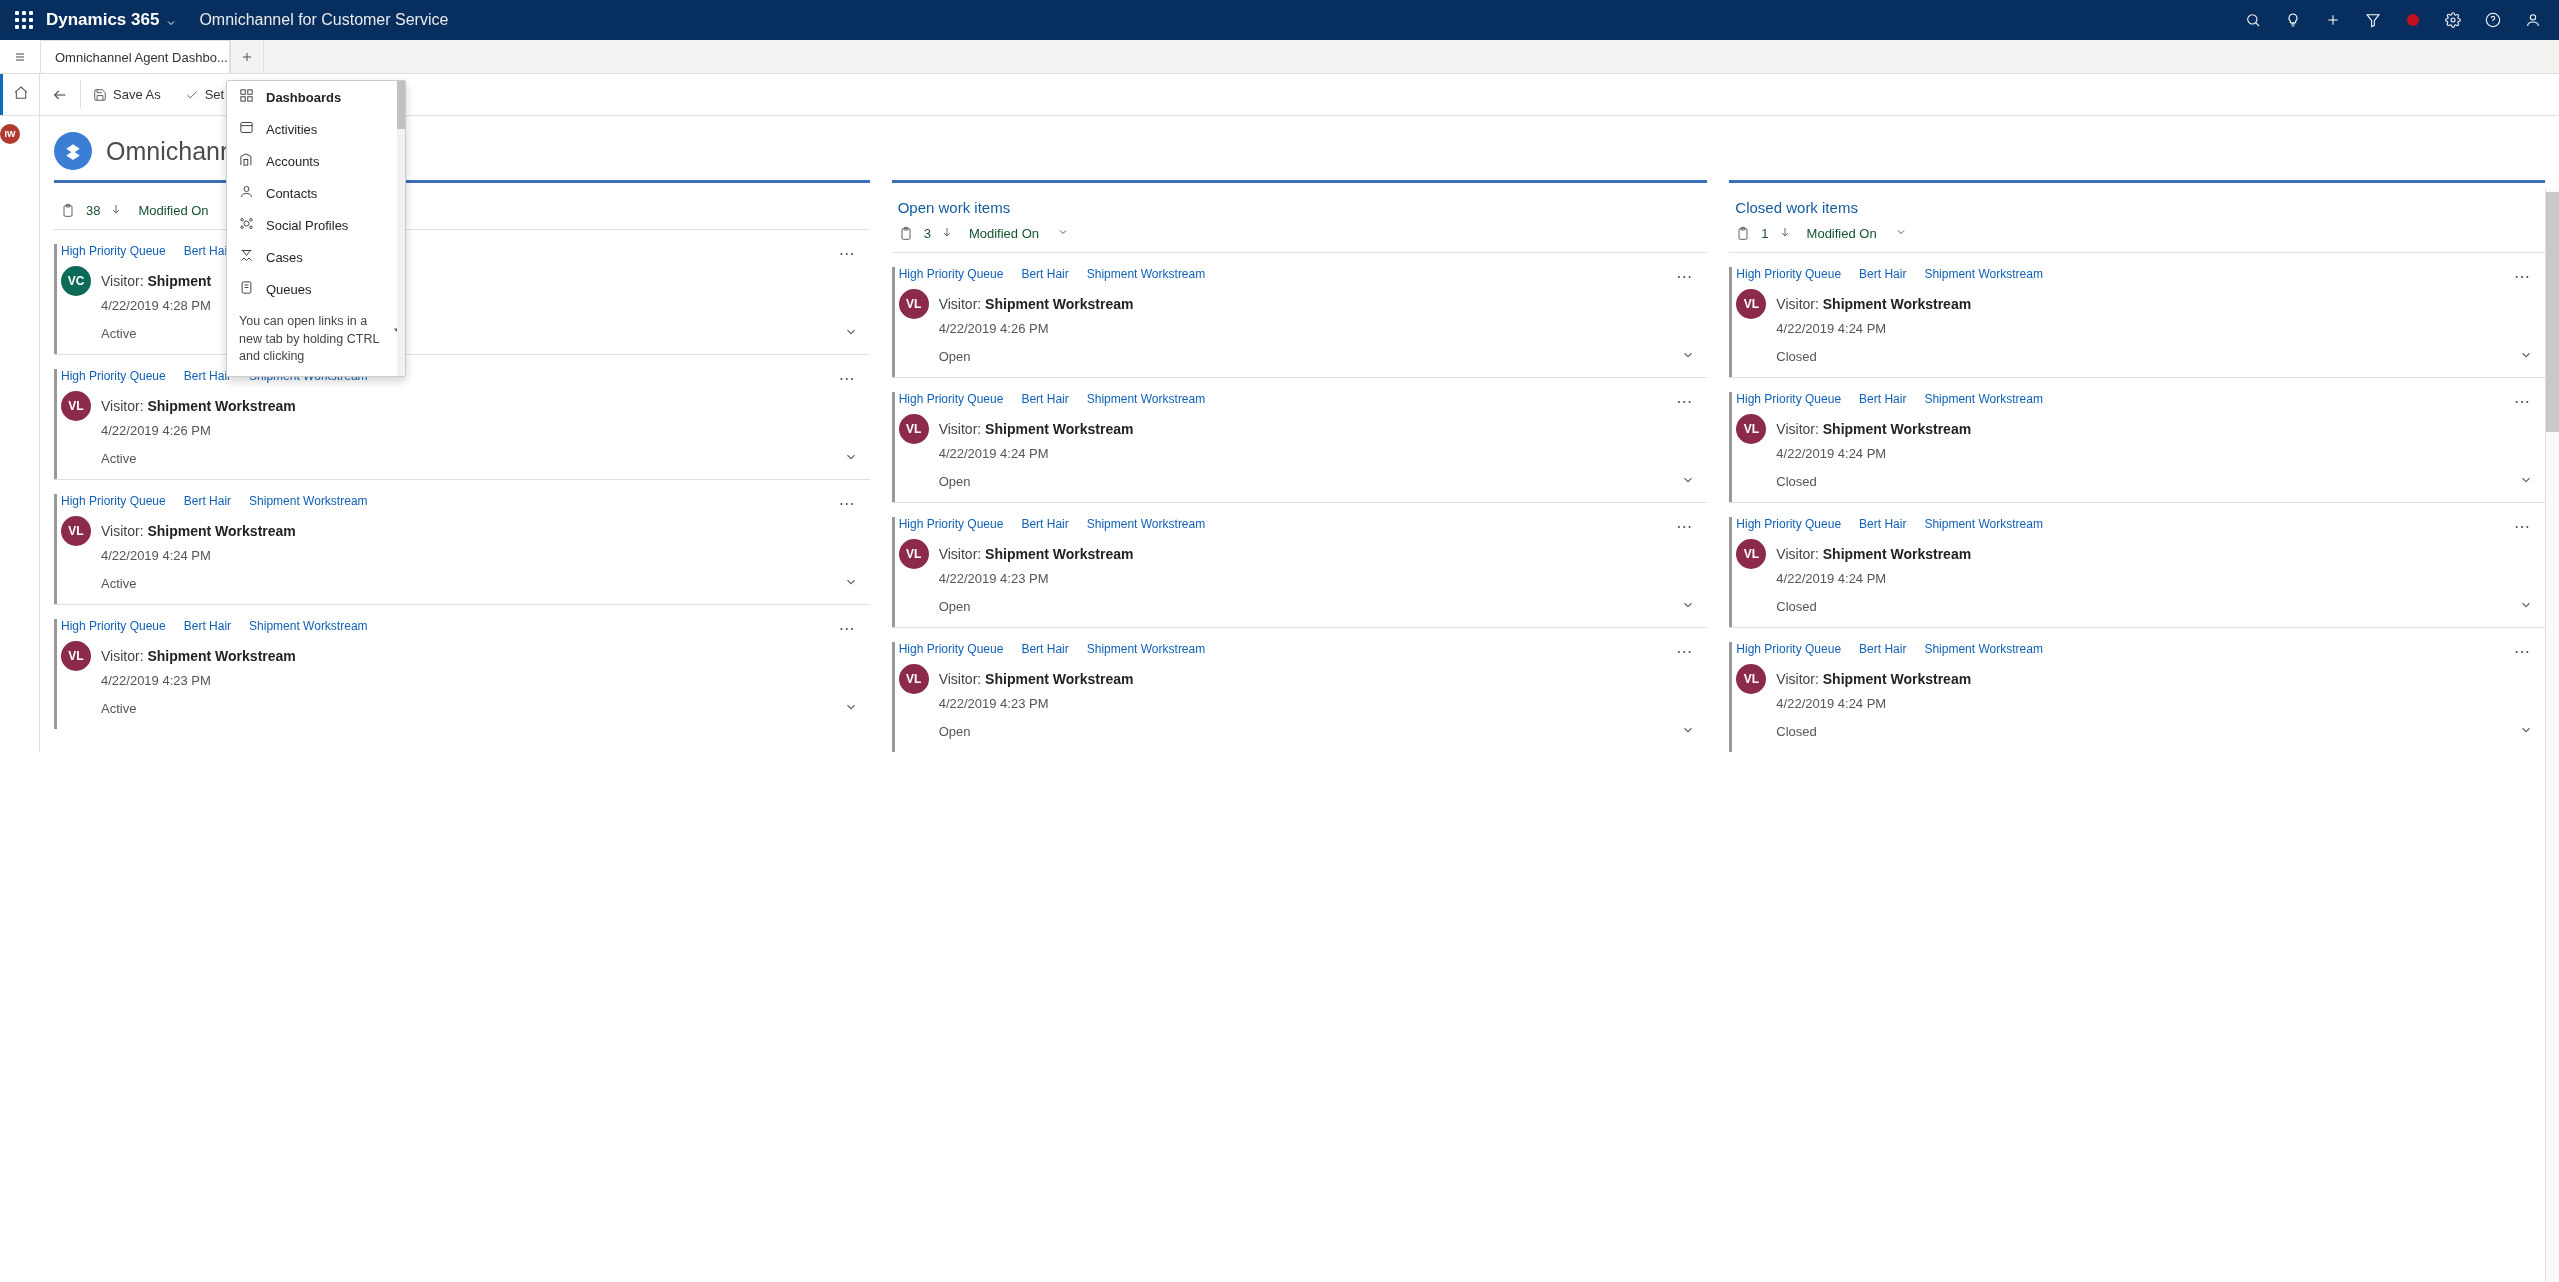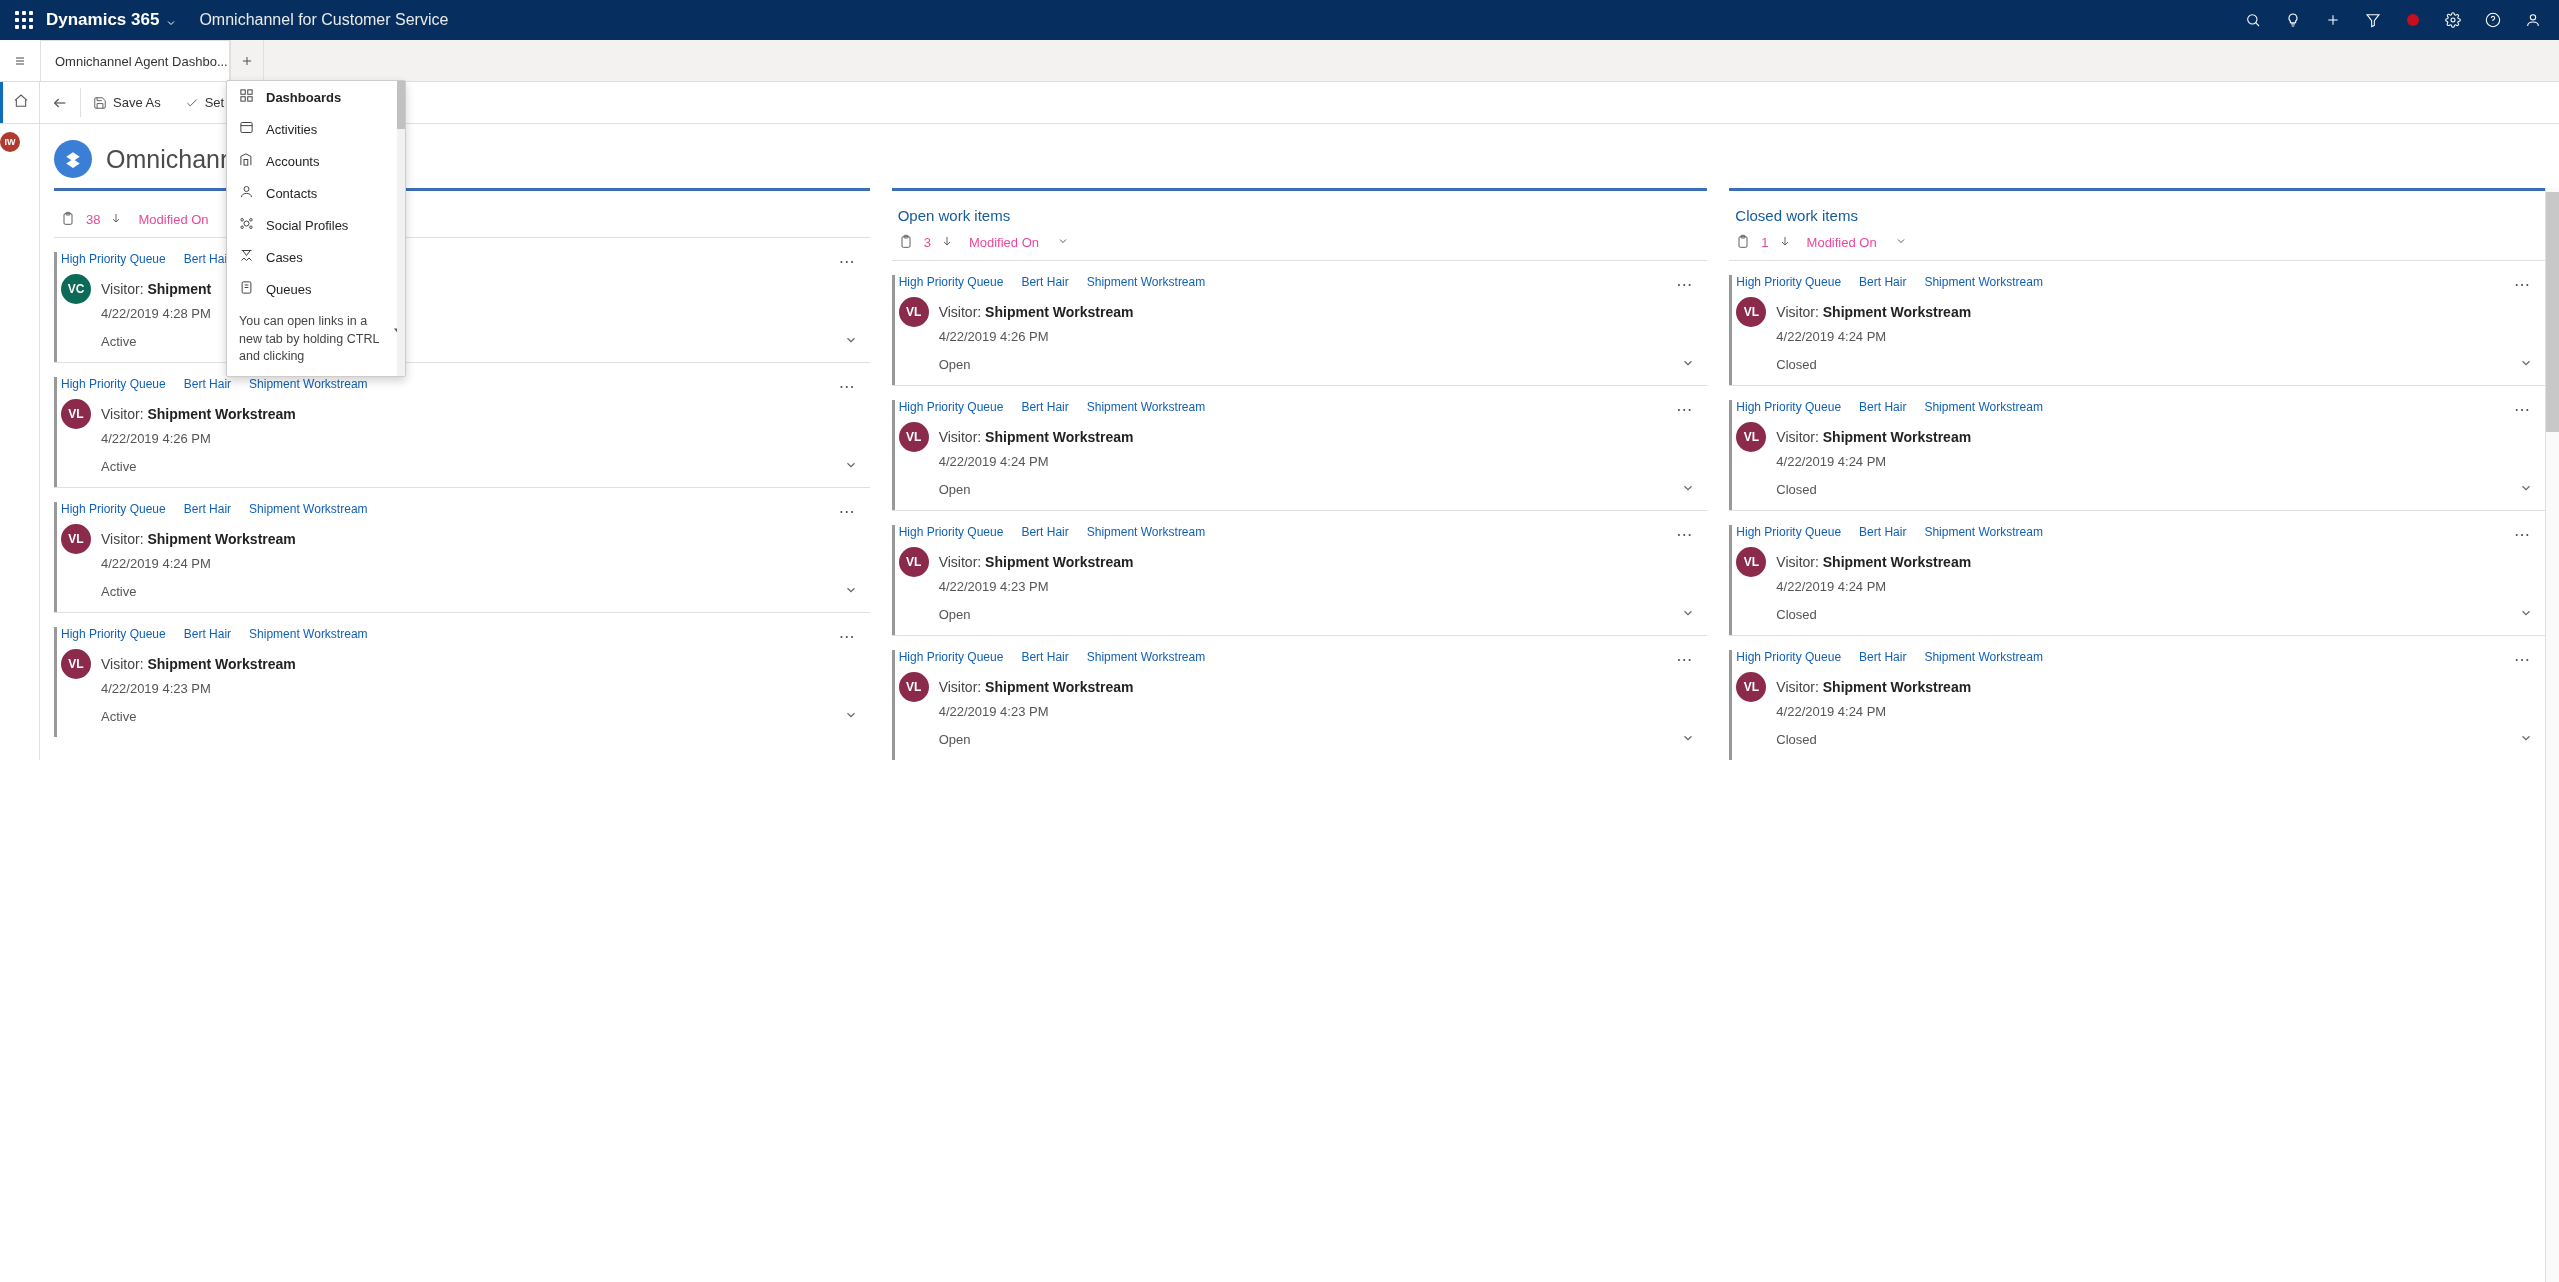--- a/index.html
+++ b/index.html
@@ -26,21 +26,21 @@
   .brand{font-size:17px;font-weight:600;padding:0 8px 0 4px;display:flex;align-items:center;gap:6px;cursor:pointer}
   .chev-down-w{width:12px;height:12px;display:inline-block}
   .chev-down-w svg{width:12px;height:12px;stroke:#fff;fill:none;stroke-width:2}
   .app-name{font-size:16px;padding-left:14px;font-weight:400;color:#eaeaea}
   .top-spacer{flex:1}
   .tb-icon{width:40px;height:40px;display:flex;align-items:center;justify-content:center;cursor:pointer;color:#fff}
   .tb-icon svg{width:16px;height:16px;stroke:#fff;fill:none;stroke-width:1.6}
   .dot-red{width:12px;height:12px;border-radius:50%;background:var(--red)}
 
   
-  .subbar{display:flex;height:42px;background:#fff;border-bottom:1px solid var(--border)}
+  .subbar{display:flex;height:34px;background:#fff;border-bottom:1px solid var(--border)}
   .sitemap-btn{width:40px;display:flex;align-items:center;justify-content:center;cursor:pointer}
   .sitemap-btn svg{width:16px;height:12px;stroke:#333;stroke-width:1.8;fill:none}
   .tab{border:1px solid var(--border);border-bottom:none;padding:0 14px;display:flex;align-items:center;font-size:13px;color:#333;max-width:190px;white-space:nowrap;overflow:hidden;text-overflow:ellipsis}
   .tab.active{background:#fff}
   .tabs-rest{flex:1;background:var(--light-grey);display:flex;align-items:stretch}
   .newtab{width:34px;display:flex;align-items:center;justify-content:center;border:1px solid var(--border);border-top:none;border-bottom:none;cursor:pointer;background:var(--light-grey)}
   .newtab svg{width:14px;height:14px;stroke:#555;stroke-width:1.8;fill:none}
 
   
   .cmdrow{display:flex;align-items:stretch;height:42px;border-bottom:1px solid var(--border);background:#fff}
@@ -75,21 +75,21 @@
   .menu-item svg{width:15px;height:15px;stroke:#444;fill:none;stroke-width:1.6}
   .menu-tip{padding:8px 12px 10px;color:#444;border-top:none;font-size:12.5px;line-height:1.4}
   .menu-more{position:absolute;right:2px;bottom:40px;width:10px;height:10px;display:flex;align-items:center;justify-content:center}
   .menu-more svg{width:8px;height:8px;fill:#555}
 
   
   .columns{display:flex;gap:22px;padding:0 14px;align-items:flex-start}
   .col{flex:1;min-width:0;border-top:3px solid var(--tab-blue);background:#fff}
   .col-inner{padding:16px 0 0 0}
   .col-title{font-size:15px;color:#155a9c;padding:0 6px 6px 6px;font-weight:400}
-  .col-header{display:flex;align-items:center;gap:10px;padding:4px 6px 10px 6px;color:#ec4899}
+  .col-header{display:flex;gap:10px;padding:4px 6px 10px 6px;color:#14532d}
   .col-header .ico{width:16px;height:16px}
   .col-header .ico svg{width:16px;height:16px;stroke:#555;fill:none;stroke-width:1.4}
   .col-header .ch svg{width:12px;height:12px;stroke:#555;fill:none;stroke-width:2}
   .arrow-d svg{width:12px;height:12px;stroke:#555;fill:none;stroke-width:1.8}
 
   .card{border-top:1px solid var(--border);display:flex;padding:14px 8px 0 0;gap:0}
   .card:first-of-type{border-top:1px solid var(--border)}
   .card .bar{width:3px;background:#999;margin-right:4px}
   .card .body{flex:1;min-width:0}
   .crumbs{display:flex;gap:18px;font-size:12px;padding-bottom:8px}

